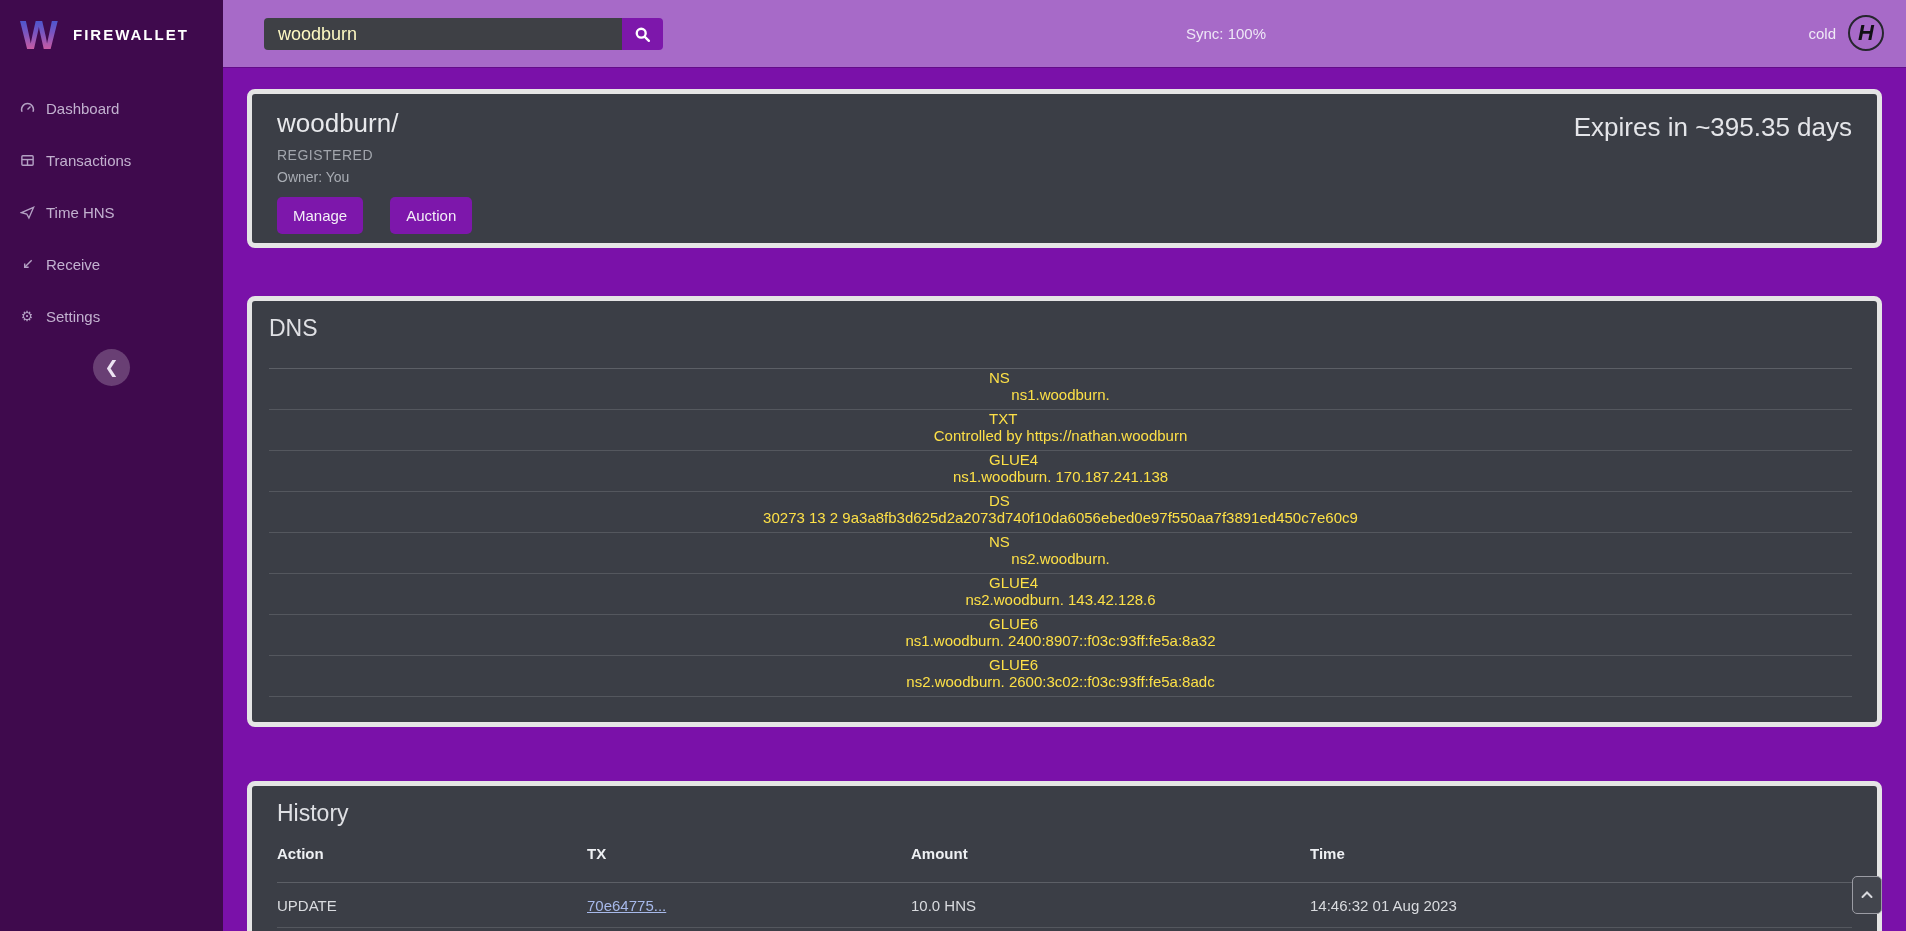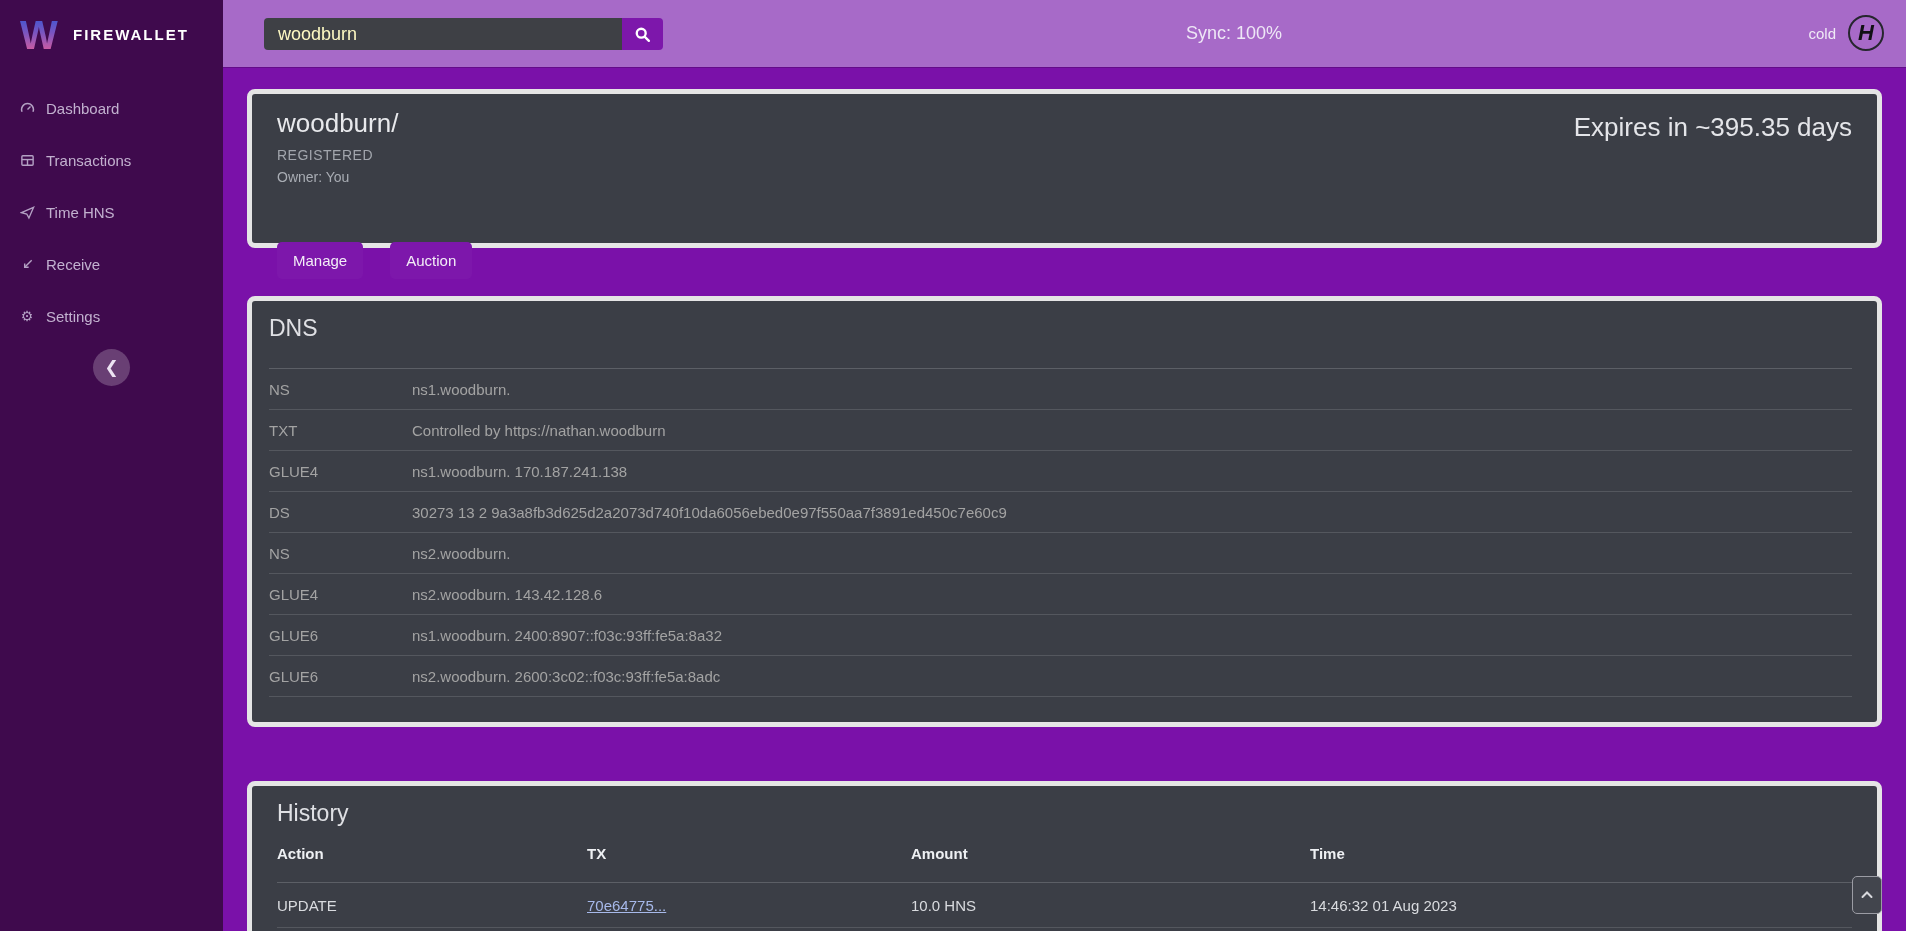--- a/index.html
+++ b/index.html
@@ -20,47 +20,47 @@
 
   
   .topbar { position:absolute; left:223px; top:0; width:1683px; height:67px; background:#a76ac8;
        box-shadow:0 1px 0 rgba(60,0,80,0.35); z-index:4; }
   .searchbox { position:absolute; left:41px; top:18px; height:32px; display:flex; }
   .searchbox input { width:358px; height:32px; background:#3e4045; border:none; outline:none;
        color:#fef9c3; font-size:18px; padding:0 14px; border-radius:4px 0 0 4px; font-family:"Liberation Sans",sans-serif; }
   .search-btn { width:41px; height:32px; background:#7d17ab; border:none; border-radius:0 4px 4px 0;
        display:flex; align-items:center; justify-content:center; cursor:pointer; }
   .sync { position:absolute; left:963px; top:0; height:67px; display:flex; align-items:center;
-       color:#eee7f6; font-size:18px; }
+       color:#eee7f6; font-size:15px; }
   .wallet-area { position:absolute; right:22px; top:0; height:66px; display:flex; align-items:center; gap:12px; }
   .wallet-name { color:#f0eaf6; font-size:15px; }
   .hs-logo { width:36px; height:36px; border-radius:50%; border:2px solid #26262e; display:flex;
        align-items:center; justify-content:center; color:#101014; font-weight:bold; font-style:italic;
        font-size:22px; cursor:pointer; }
 
   
   .content { position:absolute; left:223px; top:67px; width:1683px; height:864px; background:#7a11a9; overflow:hidden; }
   .card { position:absolute; left:24px; width:1635px; background:#3b3e46; border:5px solid #e5e5e5;
        border-radius:8px; color:#e2e3e7; }
 
   
   .card-domain { top:22px; height:159px; padding:14px 25px; }
   .domain-title { font-size:26px; color:#e8e9ec; }
   .domain-status { font-size:14px; color:#a2a6ad; margin-top:8px; letter-spacing:0.5px; }
   .domain-owner { font-size:14px; color:#a8acb3; margin-top:6px; }
   .btn-row { margin-top:12px; display:flex; gap:27px; }
   .pbtn { min-width:82px; height:37px; padding:0 16px; background:#7d17ab; color:#f3eef7; border:none;
-       border-radius:5px; font-size:15px; font-family:"Liberation Sans",sans-serif; cursor:pointer;margin-top:45px; }
+       border-radius:5px; font-size:15px; font-family:"Liberation Sans",sans-serif; cursor:pointer; }
   .expires { position:absolute; right:25px; top:18px; font-size:26px; color:#e4e5e9; }
 
   
   .card-dns { top:229px; height:431px; padding:14px 25px 0 17px; }
   .card-title { font-size:23px; color:#dfe0e4; }
   .dns-table { margin-top:26px; border-top:1px solid #5c5f66; }
-  .dns-row { display:flex; height:41px; align-items:center; border-bottom:1px solid #54575e; font-size:15px; color:#a3a3a3; }
+  .dns-row { display:flex; height:41px; align-items:center; border-bottom:1px solid #54575e; font-size:15px; color:#fde047;flex-direction:column; }
   .dns-type { width:143px; flex:0 0 auto; }
   .dns-value { flex:1; }
 
   
   .card-history { top:714px; height:240px; padding:14px 25px 0 25px; }
   .h-grid { display:grid; grid-template-columns:310px 324px 399px 1fr; align-items:center; }
   .h-head { margin-top:18px; padding-bottom:20px; font-weight:bold; font-size:15px; color:#eef0f3;
        border-bottom:1px solid #5c5f66; }
   .h-row { height:45px; border-bottom:1px solid #54575e; font-size:15px; color:#d9dbdf; }
   .tx-link { color:#a7b9ea; text-decoration:underline; cursor:pointer; }

